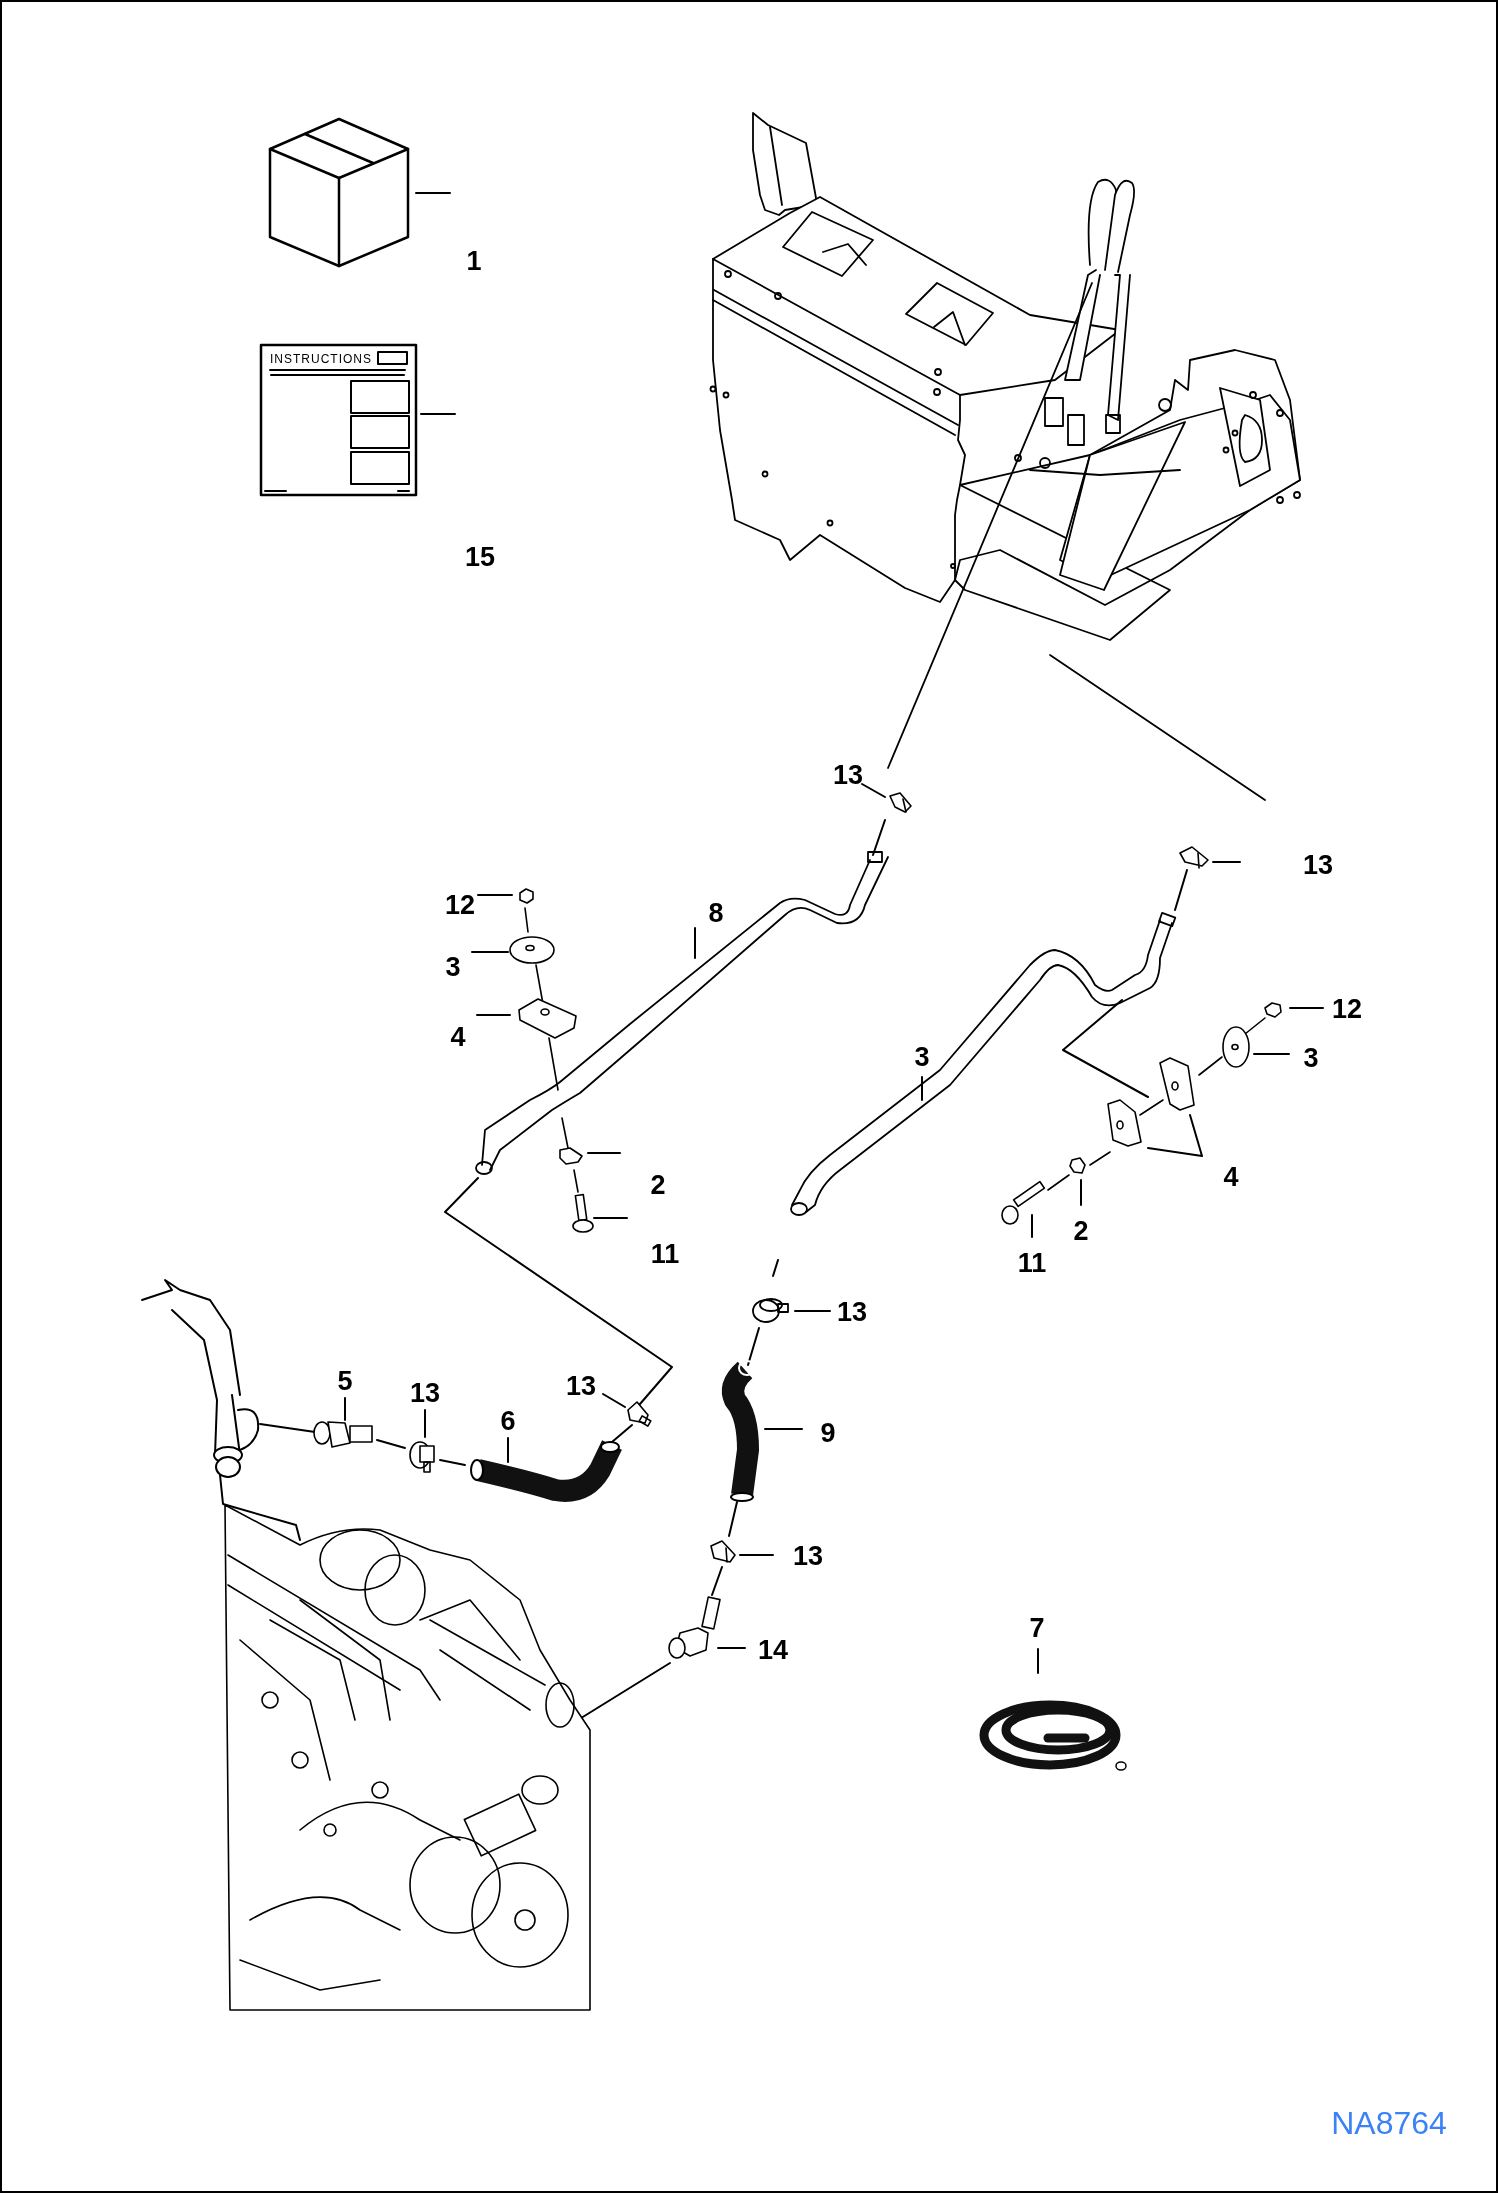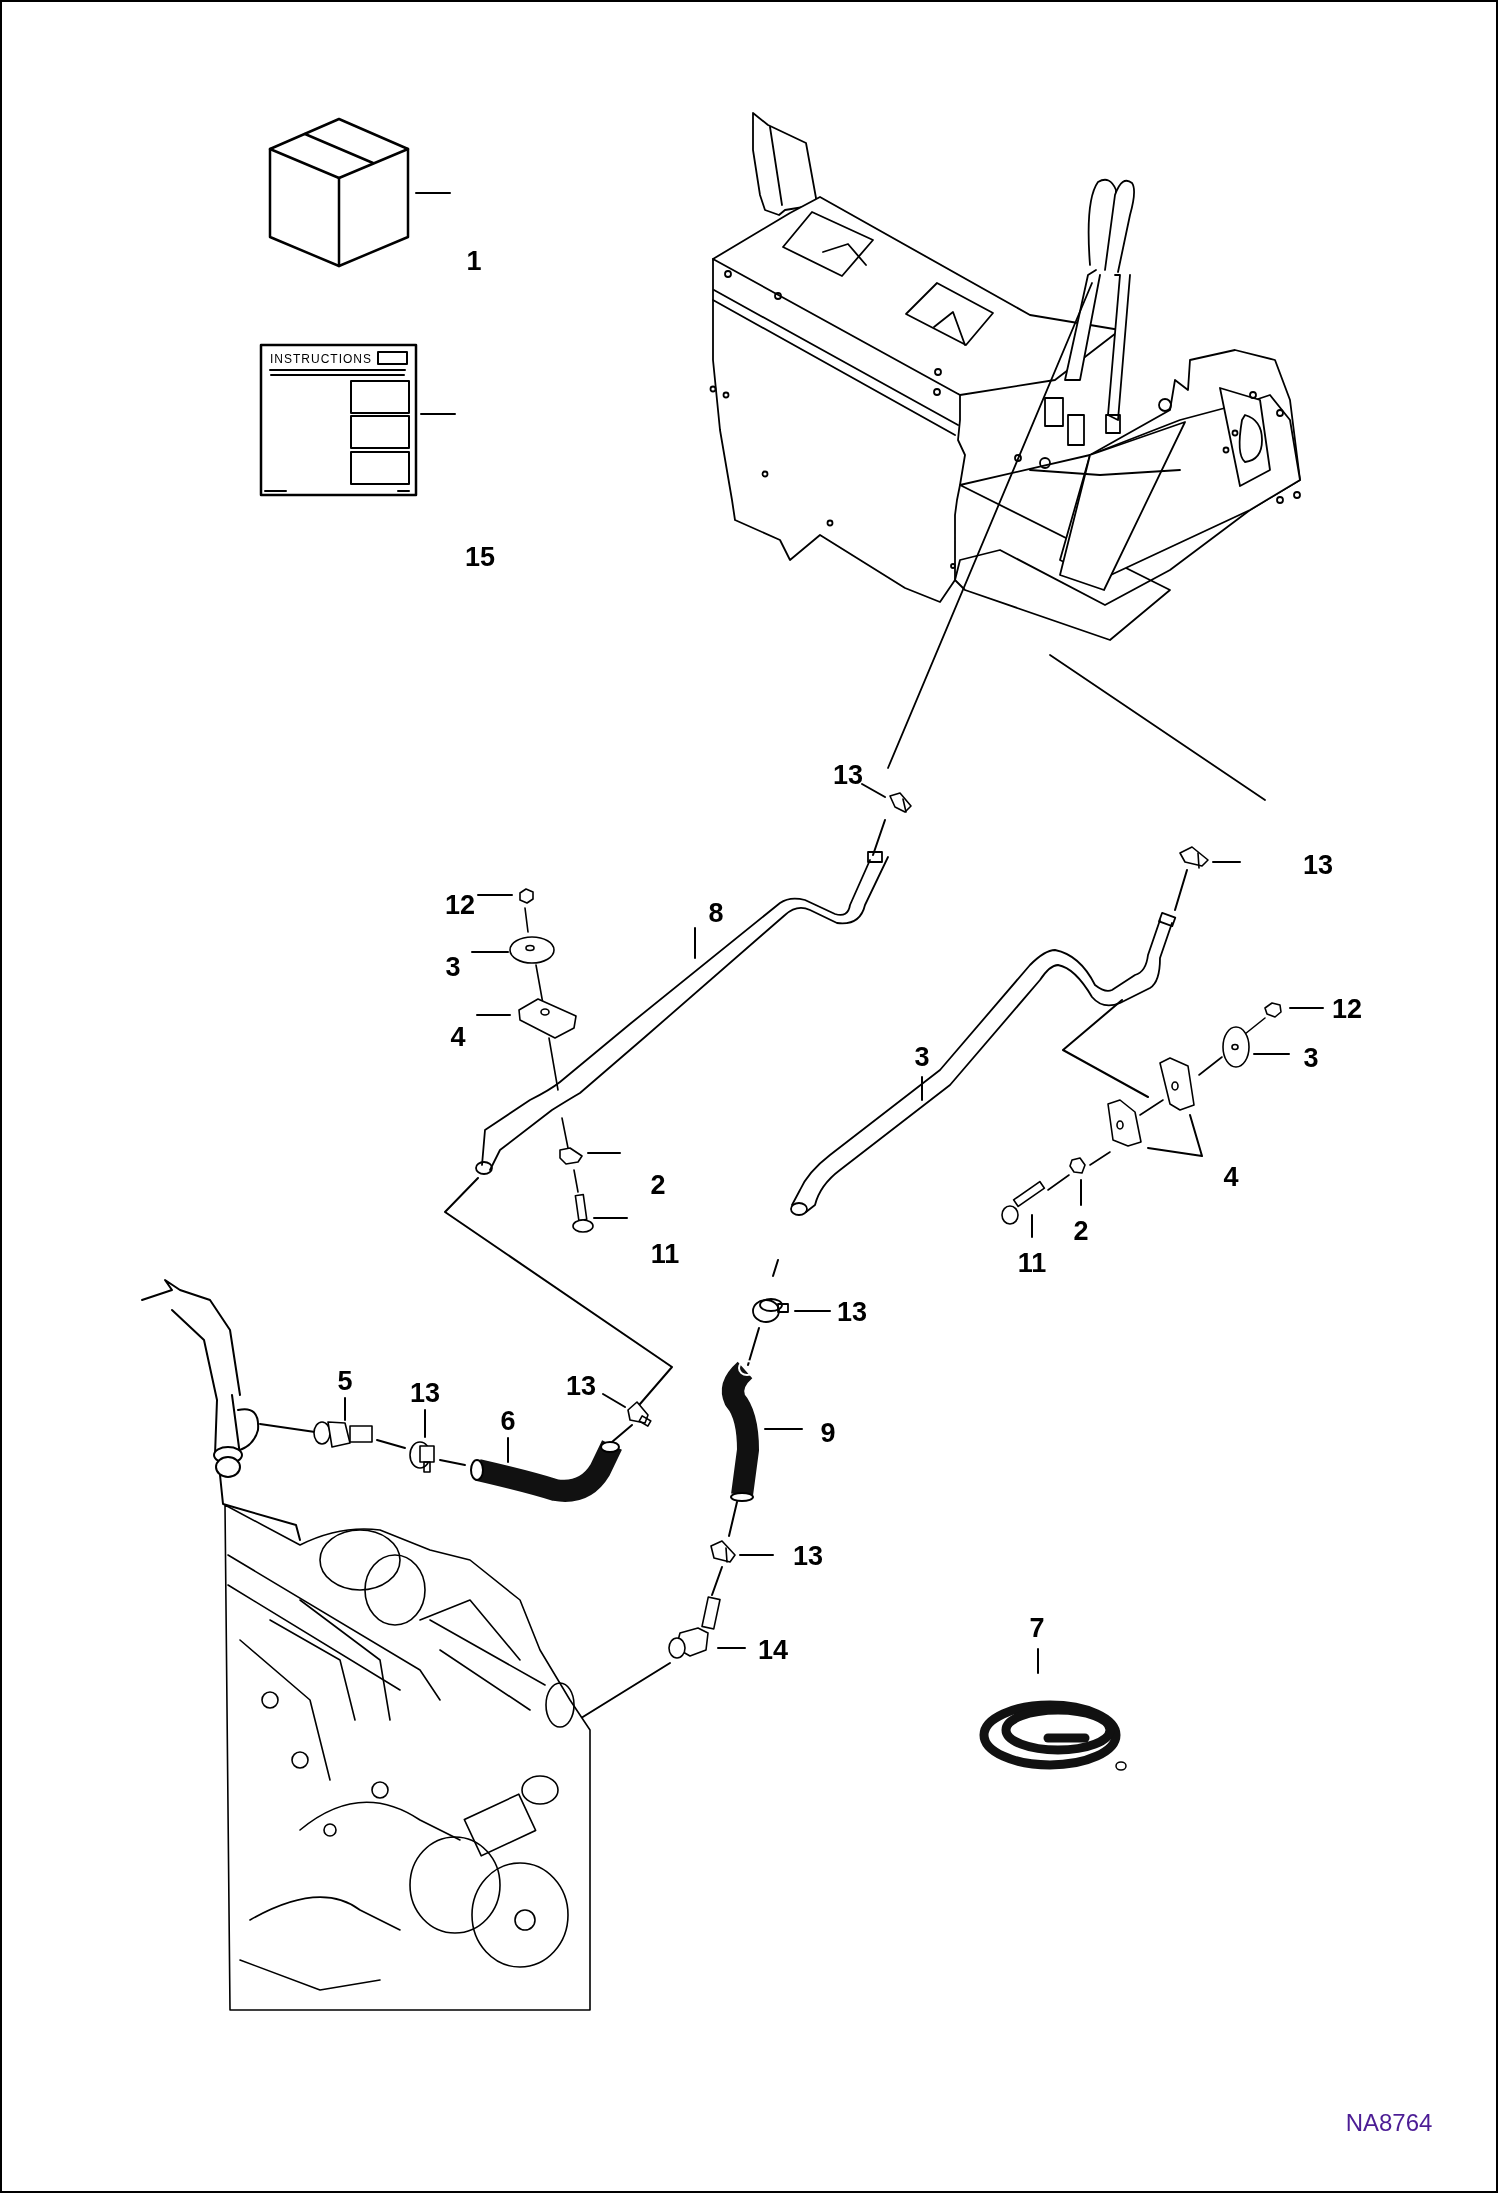--- a/index.html
+++ b/index.html
@@ -15,22 +15,22 @@
     font-weight: bold;
     font-size: 27px;
     color: #000;
     line-height: 1;
     transform: translate(-50%, -50%);
     white-space: nowrap;
   }
   .figid {
     position: absolute;
     font-family: "Liberation Sans", sans-serif;
-    font-size: 24px;
-    color: #4c1d95;
+    font-size: 32px;
+    color: #3b82f6;
     line-height: 1;
     transform: translate(-50%, -50%);
   }
   .instr-title {
     font-family: "Liberation Sans", sans-serif;
     font-size: 12px; letter-spacing: 1px;
   }
 </style>
 </head>
 <body>

